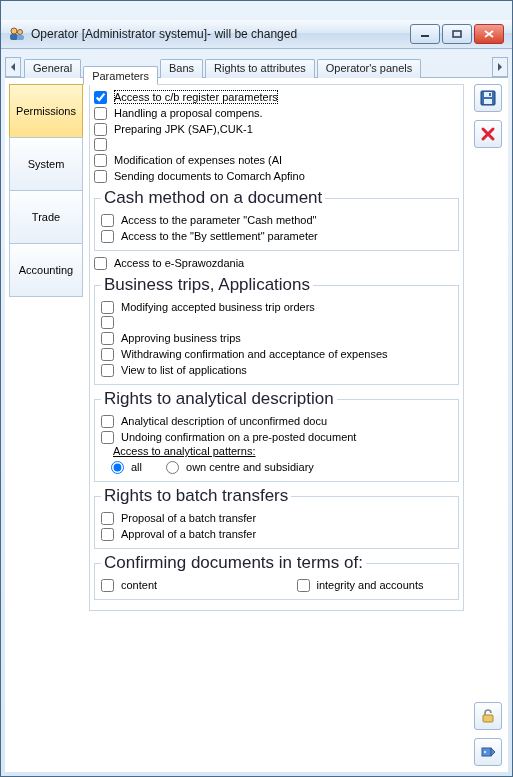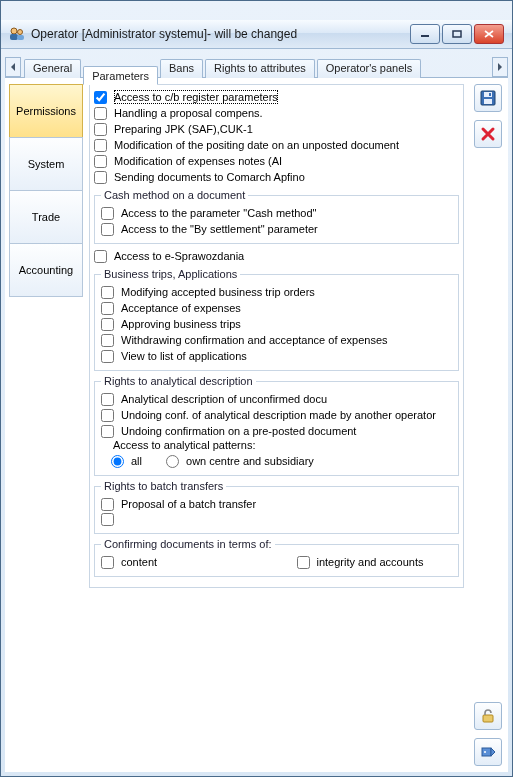--- a/index.html
+++ b/index.html
@@ -164,25 +164,26 @@
     outline: 1px dotted #000;
     outline-offset: -1px;
   }
   fieldset {
     border:1px solid #c9d6e4;
     margin:4px 0;
     padding:4px 6px 6px 6px;
   }
   legend {
     padding:0 3px;
-    font-size:11px;
+    font-size:17px;
     color:#223;
   }
   .inner {
     margin-left:12px;
+    text-decoration:underline;
   }
   .radios {
     display:flex;
     align-items:center;
     gap:24px;
     margin-top:2px;
     margin-left:10px;
   }
   .confirm-row {
     display:flex;
@@ -264,21 +265,20 @@
         <label class="row">
           <input type="checkbox" style="">
           <span>Handling a proposal compens.</span>
         </label>
         <label class="row">
           <input type="checkbox" style="">
           <span>Preparing JPK (SAF),CUK-1</span>
         </label>
         <label class="row">
           <input type="checkbox" style="">
-          <span>Modification of the positing date on an unposted document</span>
         </label>
         <label class="row">
           <input type="checkbox" style="">
           <span>Modification of expenses notes (AI</span>
         </label>
         <label class="row">
           <input type="checkbox" style="">
           <span>Sending documents to Comarch Apfino</span>
         </label>
 
@@ -300,45 +300,40 @@
         </label>
 
         <fieldset>
           <legend>Business trips, Applications</legend>
           <label class="row">
             <input type="checkbox" style="">
             <span>Modifying accepted business trip orders</span>
           </label>
           <label class="row">
             <input type="checkbox" style="">
-            <span>Acceptance of expenses</span>
           </label>
           <label class="row">
             <input type="checkbox" style="">
             <span>Approving business trips</span>
           </label>
           <label class="row">
             <input type="checkbox" style="">
             <span>Withdrawing confirmation and acceptance of expenses</span>
           </label>
           <label class="row">
             <input type="checkbox" style="">
             <span>View to list of applications</span>
           </label>
         </fieldset>
 
         <fieldset>
           <legend>Rights to analytical description</legend>
           <label class="row">
             <input type="checkbox" style="">
             <span>Analytical description of unconfirmed docu</span>
-          </label>
-          <label class="row">
-            <input type="checkbox" style="">
-            <span>Undoing conf. of analytical description made by another operator</span>
           </label>
           <label class="row">
             <input type="checkbox" style="">
             <span>Undoing confirmation on a pre-posted document</span>
           </label>
           <div class="inner">Access to analytical patterns:</div>
           <div class="radios">
             <label class="row">
               <input type="radio" name="anal" checked="" style="">
               <span>all</span>
@@ -351,20 +346,21 @@
         </fieldset>
 
         <fieldset>
           <legend>Rights to batch transfers</legend>
           <label class="row">
             <input type="checkbox" style="">
             <span>Proposal of a batch transfer</span>
           </label>
           <label class="row">
             <input type="checkbox" style="">
+            <span>Approval of a batch transfer</span>
           </label>
         </fieldset>
 
         <fieldset>
           <legend>Confirming documents in terms of:</legend>
           <div class="confirm-row">
             <label class="row" style="flex:1">
               <input type="checkbox" style="">
               <span>content</span>
             </label>

